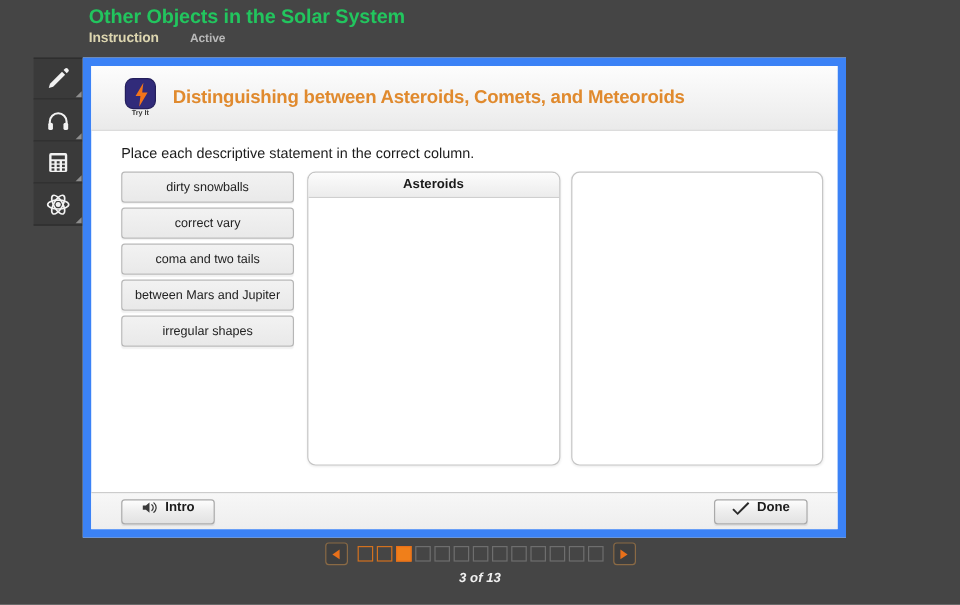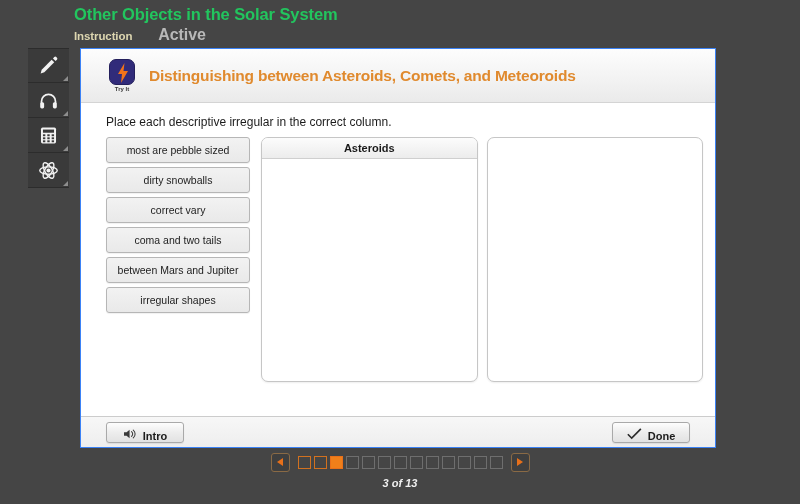--- a/index.html
+++ b/index.html
@@ -37,21 +37,21 @@
     align-items: baseline;
   }
   .tab-instruction {
     color: #ddd6b0;
     font-size: 11.5px;
     font-weight: bold;
     letter-spacing: -0.1px;
   }
   .tab-active {
     color: #b8b8b8;
-    font-size: 16px;
+    font-size: 10px;
     font-weight: bold;
     margin-left: 26px;
     letter-spacing: -0.1px;
   }
 
   
   .tool-rail {
     position: absolute;
     left: 28px;
     top: 48px;
@@ -75,26 +75,26 @@
     bottom: 1px;
     width: 0; height: 0;
     border-left: 5px solid transparent;
     border-bottom: 5px solid #8d8d8d;
   }
   .tool-btn svg { display: block; }
 
   
   .panel {
     position: absolute;
-    left: 80px;
+    left: 69px;
     top: 48px;
     width: 636px;
     height: 400px;
     background: #ffffff;
-    border: 1px solid #3b82f6;
+    border: 7px solid #3b82f6;
     overflow: hidden;
   }
 
   .panel-head {
     height: 54px;
     background: linear-gradient(to bottom, #fdfdfd 0%, #f3f3f3 55%, #eaeaea 100%);
     border-bottom: 1px solid #d4d4d4;
     display: flex;
     align-items: center;
     padding: 0 10px 0 22px;
@@ -212,21 +212,21 @@
     padding: 0 25px;
   }
   .fbtn {
     height: 21px;
     min-width: 78px;
     padding: 0 11px;
     background: linear-gradient(to bottom, #fdfdfd 0%, #ededed 50%, #e2e2e2 100%);
     border: 1px solid #a9a9a9;
     border-radius: 3px;
     display: flex;
-    align-items: flex-end;
+    align-items: flex-start;
     justify-content: center;
     gap: 6px;
     font-size: 11px;
     font-weight: bold;
     color: #1c1c1c;
     cursor: pointer;
     box-shadow: 0 1px 1px rgba(0,0,0,.08);
   }
 
   
@@ -341,26 +341,25 @@
         <svg width="12" height="20" viewBox="0 0 12 20">
           <path d="M7.5 0L1 11h4l-1 9L11 8H6.5z" fill="#f2741a"></path>
         </svg>
       </div>
       <div class="tryit-label">Try It</div>
     </div>
     <div class="activity-title">Distinguishing between Asteroids, Comets, and Meteoroids</div>
   </div>
 
   <div class="panel-body">
-    <div class="instructions">Place each descriptive irregular in the correct column.</div>
+    <div class="instructions">Place each descriptive statement in the correct column.</div>
 
     <div class="work-area">
 
       <div class="statements">
-        <div class="stmt">most are pebble sized</div>
         <div class="stmt">dirty snowballs</div>
         <div class="stmt">correct vary</div>
         <div class="stmt">coma and two tails</div>
         <div class="stmt">between Mars and Jupiter</div>
         <div class="stmt">irregular shapes</div>
       </div>
 
       <div class="columns">
         <div class="column">
           <div class="column-head">Asteroids</div>

